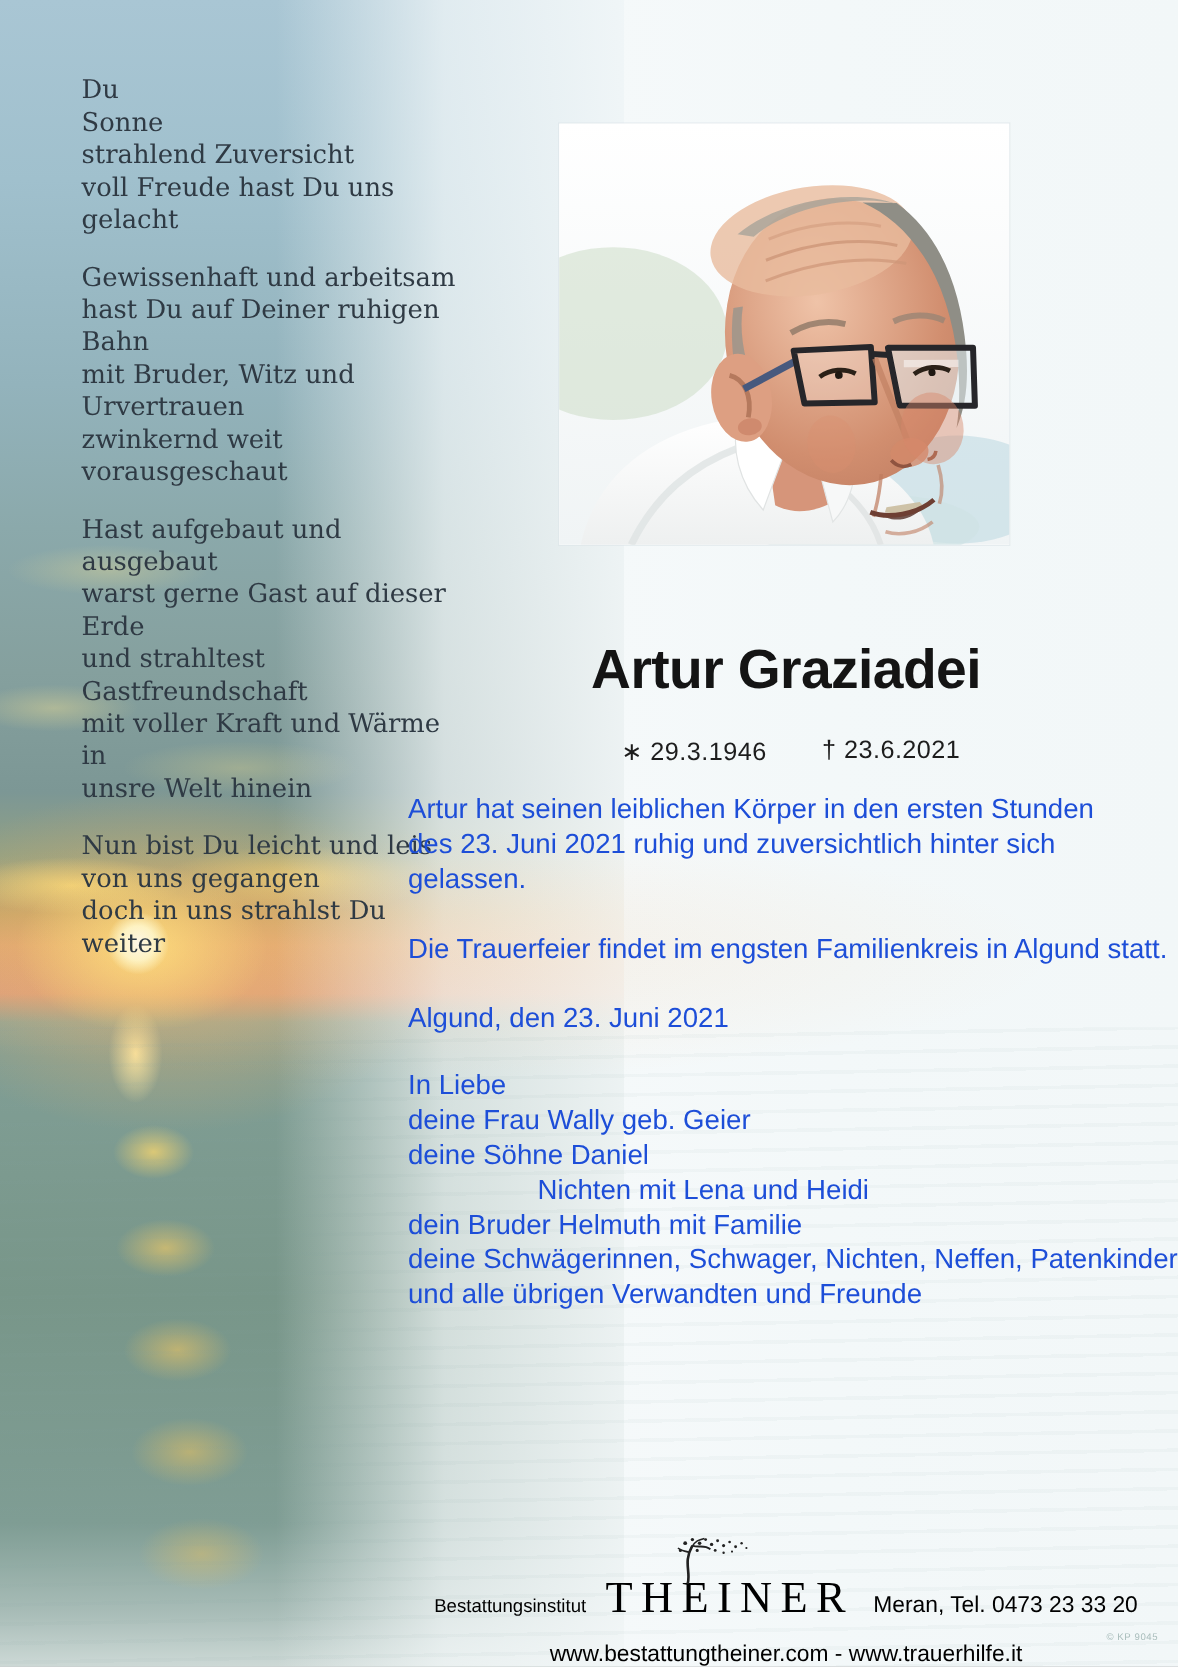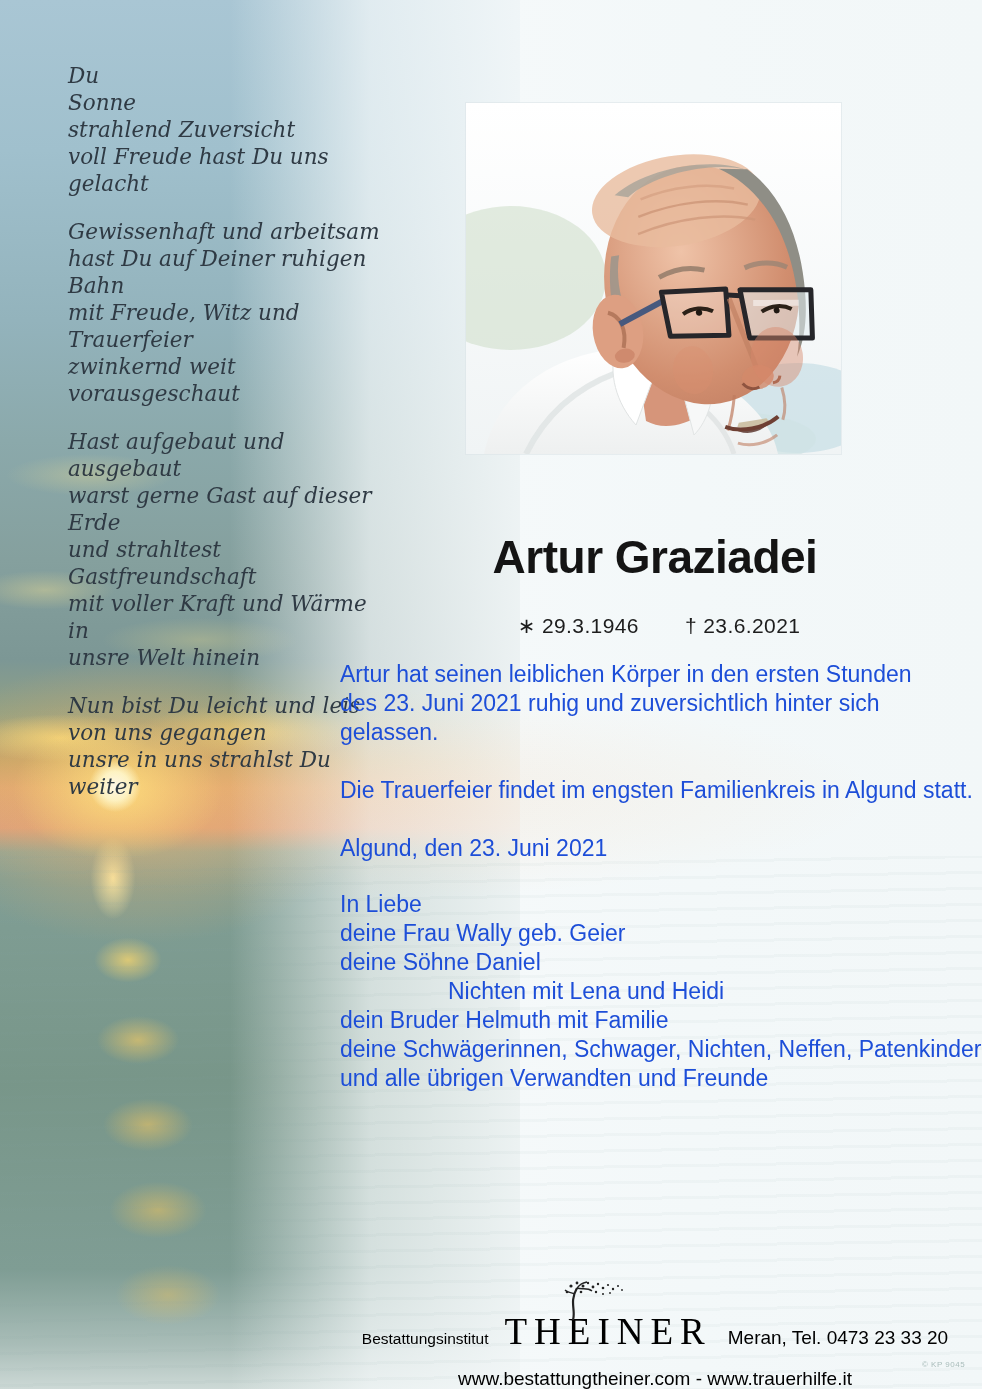--- a/index.html
+++ b/index.html
@@ -46,21 +46,21 @@
   }
   .bg-waves{
     position:absolute; left:0; right:0; top:856px; bottom:0; opacity:.55;
     background:repeating-linear-gradient(179deg,
       rgba(130,160,158,0.10) 0px, rgba(130,160,158,0.10) 3px,
       rgba(255,255,255,0) 3px, rgba(255,255,255,0) 16px);
   }
   
   .poem{
     position:absolute; left:68px; top:62px; width:320px;
-    font-family:"DejaVu Serif", serif; font-style:italic;
+    font-family:"DejaVu Serif", serif; 
     font-size:21.5px; line-height:27px; color:#2f3a44;
   }
   .poem .stanza{margin:0 0 21px 0;}
   
   .portrait{
     position:absolute; left:466px; top:103px; width:375px; height:351px;
     background:#ffffff; box-shadow:0 0 0 1px rgba(220,228,232,0.6);
   }
   .portrait svg{display:block;}
   
@@ -117,34 +117,34 @@
   <div class="poem">
     <div class="stanza">
       <div>Du</div>
       <div>Sonne</div>
       <div>strahlend Zuversicht</div>
       <div>voll Freude hast Du uns gelacht</div>
     </div>
     <div class="stanza">
       <div>Gewissenhaft und arbeitsam</div>
       <div>hast Du auf Deiner ruhigen Bahn</div>
-      <div>mit Freude, Witz und Trauerfeier</div>
+      <div>mit Bruder, Witz und Urvertrauen</div>
       <div>zwinkernd weit vorausgeschaut</div>
     </div>
     <div class="stanza">
       <div>Hast aufgebaut und ausgebaut</div>
       <div>warst gerne Gast auf dieser Erde</div>
       <div>und strahltest Gastfreundschaft</div>
       <div>mit voller Kraft und Wärme in</div>
       <div>unsre Welt hinein</div>
     </div>
     <div class="stanza">
       <div>Nun bist Du leicht und leis</div>
       <div>von uns gegangen</div>
-      <div>unsre in uns strahlst Du</div>
+      <div>doch in uns strahlst Du</div>
       <div>weiter</div>
     </div>
   </div>
 
   <div class="portrait">
     <svg width="375" height="351" viewBox="0 0 375 351">
       <defs>
         <linearGradient id="skyG" x1="0" y1="0" x2="0" y2="1">
           <stop offset="0" stop-color="#ffffff"></stop>
           <stop offset="1" stop-color="#f0f4f5"></stop>

